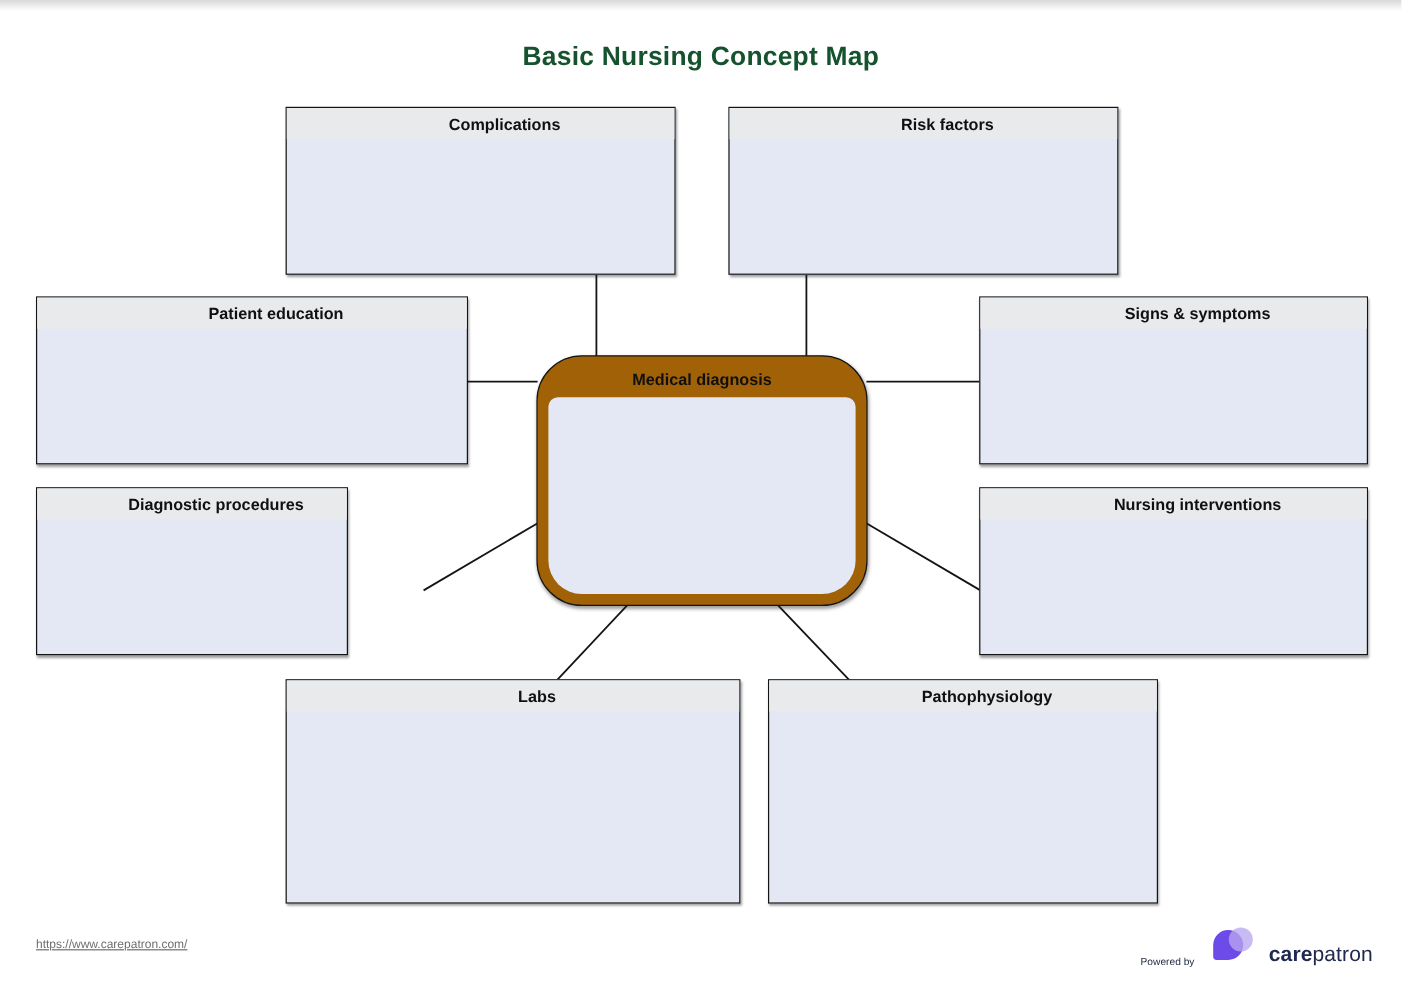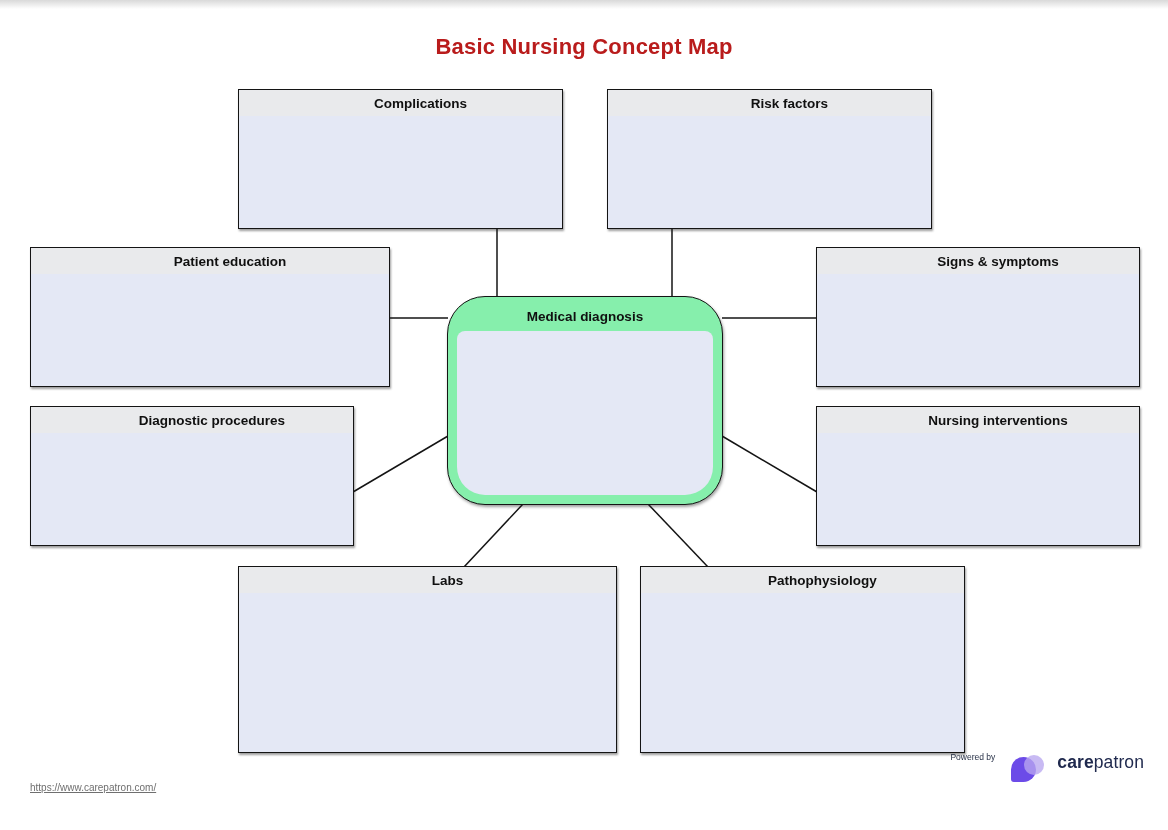--- a/index.html
+++ b/index.html
@@ -10,21 +10,21 @@
     font-family: "Liberation Sans", sans-serif;
     overflow: hidden;
   }
   .top-fade {
     position: absolute; left: 0; top: 0; width: 1168px; height: 9px;
     background: linear-gradient(#d9d9d9, #ffffff);
   }
   .page-title {
     position: absolute; left: 0; top: 34px; width: 1168px;
     text-align: center;
-    font-size: 22px; font-weight: bold; color: #b91c1c;
+    font-size: 22px; font-weight: bold; color: #14532d;
     letter-spacing: 0.2px;
   }
   svg.connectors { position: absolute; left: 0; top: 0; z-index: 1; }
   .node {
     position: absolute; z-index: 2;
     background: #e4e8f5;
     border: 1.5px solid #141414;
     box-shadow: 1px 2px 2px rgba(40,40,40,0.45);
   }
   .node-header {
@@ -32,49 +32,49 @@
     background: #e9eaec;
     text-align: center;
     padding-top: 6px;
     font-size: 13.5px; font-weight: bold; color: #101010; padding-left: 40px;
   }
   
   .n-complications        { left: 238px; top:  89px; width: 325px; height: 140px; }
   .n-risk-factors         { left: 607px; top:  89px; width: 325px; height: 140px; }
   .n-patient-education    { left:  30px; top: 247px; width: 360px; height: 140px; }
   .n-signs-symptoms       { left: 816px; top: 247px; width: 324px; height: 140px; }
-  .n-diagnostic-procedures{ left:  30px; top: 406px; width: 324px; height: 140px; }
+  .n-diagnostic-procedures{ left:  30px; top: 406px; width: 260px; height: 140px; }
   .n-nursing-interventions{ left: 816px; top: 406px; width: 324px; height: 140px; }
   .n-labs                 { left: 238px; top: 566px; width: 379px; height: 187px; }
   .n-pathophysiology      { left: 640px; top: 566px; width: 325px; height: 187px; }
   .center-node {
     position: absolute; z-index: 2;
     left: 447px; top: 296px; width: 276px; height: 209px;
-    background: #86efac;
+    background: #a16207;
     border: 1.5px solid #141414;
     border-radius: 38px;
     box-shadow: 1px 2px 3px rgba(40,40,40,0.45);
   }
   .center-title {
     text-align: center; padding-top: 12px;
     font-size: 13.5px; font-weight: bold; color: #101010;
   }
   .center-body {
     position: absolute; left: 9px; right: 9px; top: 34px; bottom: 9px;
     background: #e4e8f5;
     border-radius: 8px 8px 28px 28px;
   }
   .footer-link {
     position: absolute; left: 30px; top: 782px; z-index: 3;
     font-size: 10px; color: #6f6f6f;
     text-decoration: underline;
   }
   .powered {
-    position: absolute; right: 24px; top: 752px; z-index: 3;
-    display: flex; align-items: flex-start; gap: 12px;
+    position: absolute; right: 24px; top: 770px; z-index: 3;
+    display: flex; align-items: flex-end; gap: 12px;
   }
   .powered-label { font-size: 8.5px; color: #1f2940; margin-right: 2px; }
   .logo-mark { position: relative; width: 36px; height: 36px; }
   .logo-bubble {
     position: absolute; left: 2px; top: 5px; width: 25px; height: 25px;
     background: #6c4be8;
     border-radius: 13px 13px 13px 3px;
   }
   .logo-circle {
     position: absolute; left: 15px; top: 3px; width: 20px; height: 20px;

